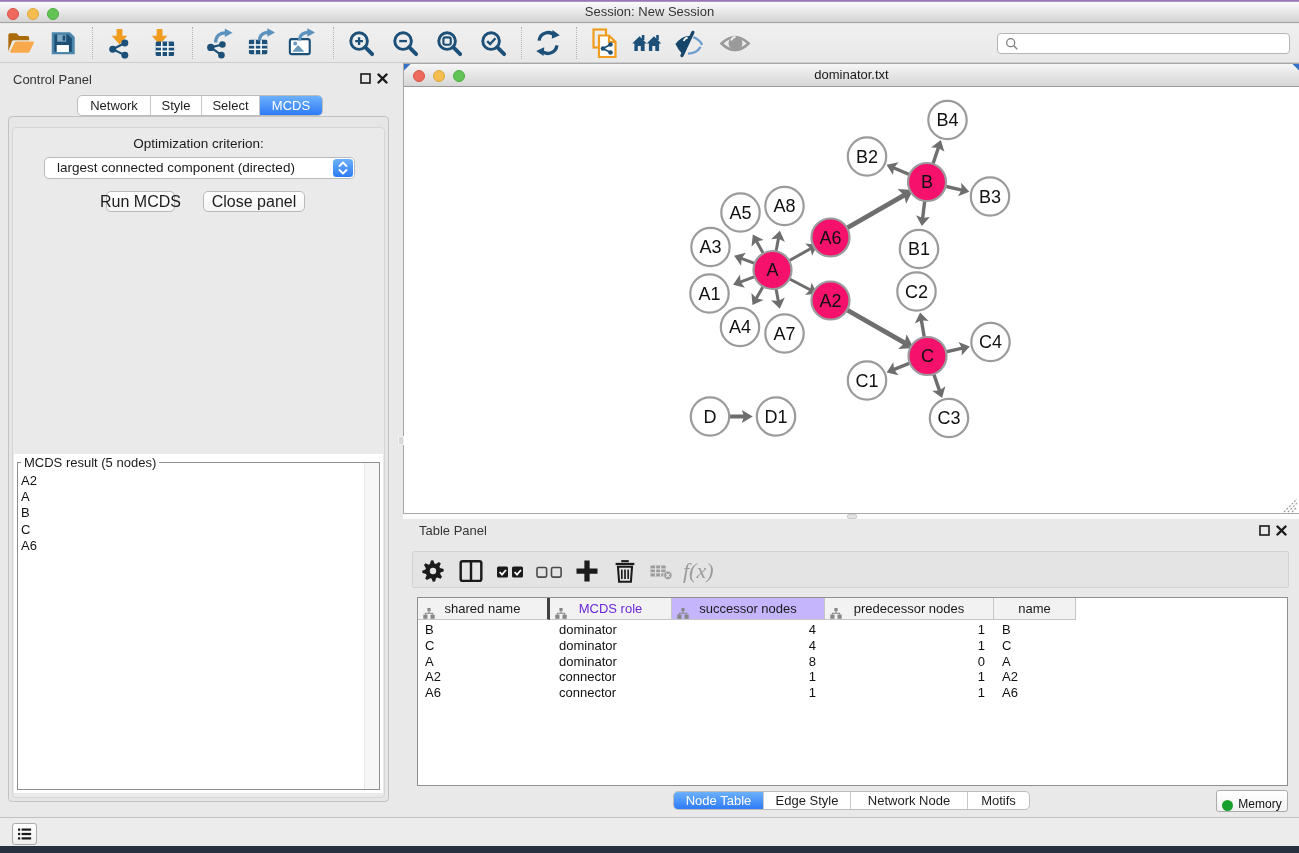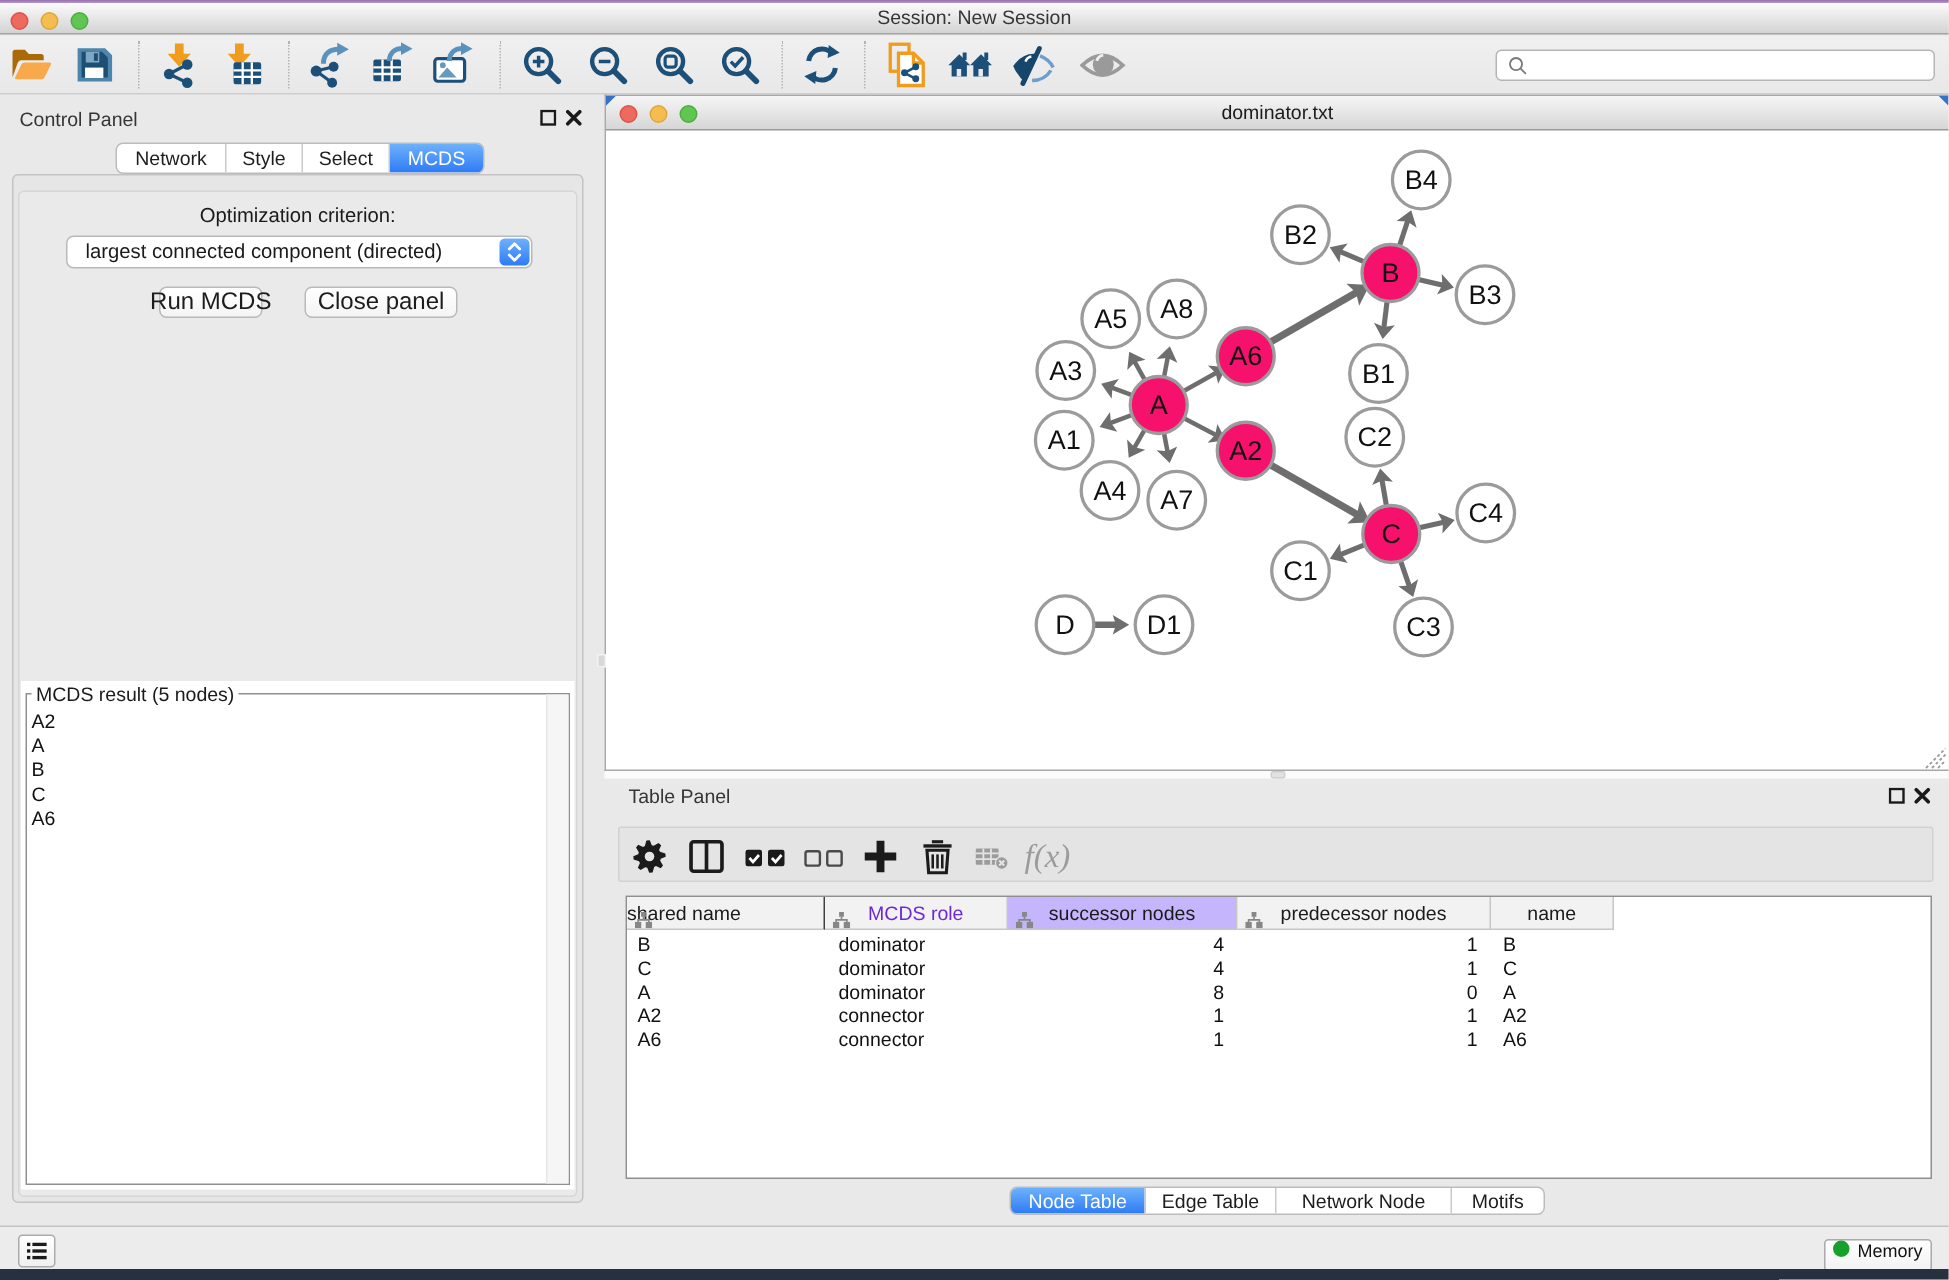--- a/index.html
+++ b/index.html
@@ -323,21 +323,21 @@
       <line x1="3" y1="13" x2="21" y2="13"></line>
       <line x1="3" y1="17.5" x2="21" y2="17.5"></line>
       <line x1="9" y1="9" x2="9" y2="22"></line>
       <line x1="15" y1="9" x2="15" y2="22"></line>
     </g>
     <circle cx="23.5" cy="20.5" r="5" fill="#9c9c9c" stroke="#e4e4e4" stroke-width="1"></circle>
     <path d="M21.5 18.5 l4 4 M25.5 18.5 l-4 4" stroke="#e4e4e4" stroke-width="1.6"></path>
   </svg>
 <div class="abs" style="left:683px;top:558px;width:40px;font-family:'Liberation Serif',serif;font-style:italic;font-size:22px;color:#9c9c9c">f(x)</div>
 <div class="abs" style="left:417px;top:597px;width:871px;height:189px;background:#fff;border:1px solid #8f8f8f"></div>
-<div class="abs" style="left:418px;top:598px;width:132px;height:22px;background:#f2f2f2;border-right:1px solid #404040;border-bottom:1px solid #c6c6c6;font-size:13px;color:#1a1a1a;line-height:22px"><span style="position:absolute;left:5px;top:5px"><svg width="12" height="11" viewBox="0 0 12 11" style="vertical-align:-1px">
+<div class="abs" style="left:418px;top:598px;width:132px;height:22px;background:#f2f2f2;border-right:3px solid #404040;border-bottom:1px solid #c6c6c6;font-size:13px;color:#1a1a1a;text-align:center;line-height:22px"><span style="position:absolute;left:5px;top:5px"><svg width="12" height="11" viewBox="0 0 12 11" style="vertical-align:-1px">
         <rect x="4.4" y="0" width="3.2" height="3.2" fill="#878787"></rect>
         <rect x="0.3" y="6.6" width="4.2" height="4.2" fill="#878787"></rect>
         <rect x="7.5" y="6.6" width="4.2" height="4.2" fill="#878787"></rect>
         <path d="M6 3.2 v2 M2.4 6.6 v-1.4 h7.2 v1.4" stroke="#878787" stroke-width="1.1" fill="none"></path>
       </svg></span>shared name</div>
 <div class="abs" style="left:550px;top:598px;width:122px;height:22px;background:#f2f2f2;border-right:1px solid #c6c6c6;border-bottom:1px solid #c6c6c6;font-size:13px;color:#6d28d9;text-align:center;line-height:22px"><span style="position:absolute;left:5px;top:5px"><svg width="12" height="11" viewBox="0 0 12 11" style="vertical-align:-1px">
         <rect x="4.4" y="0" width="3.2" height="3.2" fill="#878787"></rect>
         <rect x="0.3" y="6.6" width="4.2" height="4.2" fill="#878787"></rect>
         <rect x="7.5" y="6.6" width="4.2" height="4.2" fill="#878787"></rect>
         <path d="M6 3.2 v2 M2.4 6.6 v-1.4 h7.2 v1.4" stroke="#878787" stroke-width="1.1" fill="none"></path>
@@ -385,28 +385,28 @@
   </div>
 <div class="abs" style="left:418px;top:685.1999999999998px;width:660px;height:16px;font-size:13px;color:#111">
     <span style="position:absolute;left:7px">A6</span>
     <span style="position:absolute;left:141px">connector</span>
     <span style="position:absolute;left:254px;width:144px;text-align:right">1</span>
     <span style="position:absolute;left:407px;width:160px;text-align:right">1</span>
     <span style="position:absolute;left:584px">A6</span>
   </div>
 <div class="seg" style="left:673px;top:791px;height:19px;font-size:13px">
     <div class="on" style="width:90px">Node Table</div>
-    <div style="width:87px">Edge Table</div>
+    <div style="width:87px">Edge Style</div>
     <div style="width:117px">Network Node</div>
     <div style="width:61px">Motifs</div>
   </div>
 <div class="abs" style="left:0;top:817px;width:1299px;height:29px;background:#ececec;border-top:1px solid #c2c2c2"></div>
 <div class="abs" style="left:12px;top:823px;width:25px;height:22px;background:linear-gradient(#fff,#f0f0f0);border:1px solid #ababab;border-radius:3px"><svg width="23" height="20" viewBox="0 0 23 20" style="margin:0">
       <g fill="#1b1b1b">
         <rect x="5" y="4.5" width="2.2" height="2.2"></rect>
         <rect x="8.6" y="4.5" width="9.5" height="2.2"></rect>
         <rect x="5" y="8.9" width="2.2" height="2.2"></rect>
         <rect x="8.6" y="8.9" width="9.5" height="2.2"></rect>
         <rect x="5" y="13.3" width="2.2" height="2.2"></rect>
         <rect x="8.6" y="13.3" width="9.5" height="2.2"></rect>
       </g>
     </svg></div>
-<div class="abs" style="left:1216px;top:826px;width:72px;height:22px;background:linear-gradient(#fff,#f2f2f2);border:1px solid #ababab;border-radius:3px;font-size:12px;color:#111;display:flex;align-items:flex-start;justify-content:center"><span style="display:inline-block;width:11px;height:11px;border-radius:50%;background:#18a02c;margin-right:5px"></span>Memory</div>
+<div class="abs" style="left:1216px;top:790px;width:72px;height:22px;background:linear-gradient(#fff,#f2f2f2);border:1px solid #ababab;border-radius:3px;font-size:12px;color:#111;display:flex;align-items:flex-end;justify-content:center"><span style="display:inline-block;width:11px;height:11px;border-radius:50%;background:#18a02c;margin-right:5px"></span>Memory</div>
 <div class="abs" style="left:0;top:846px;width:1299px;height:7px;background:#27303f"></div>
 </body></html>

